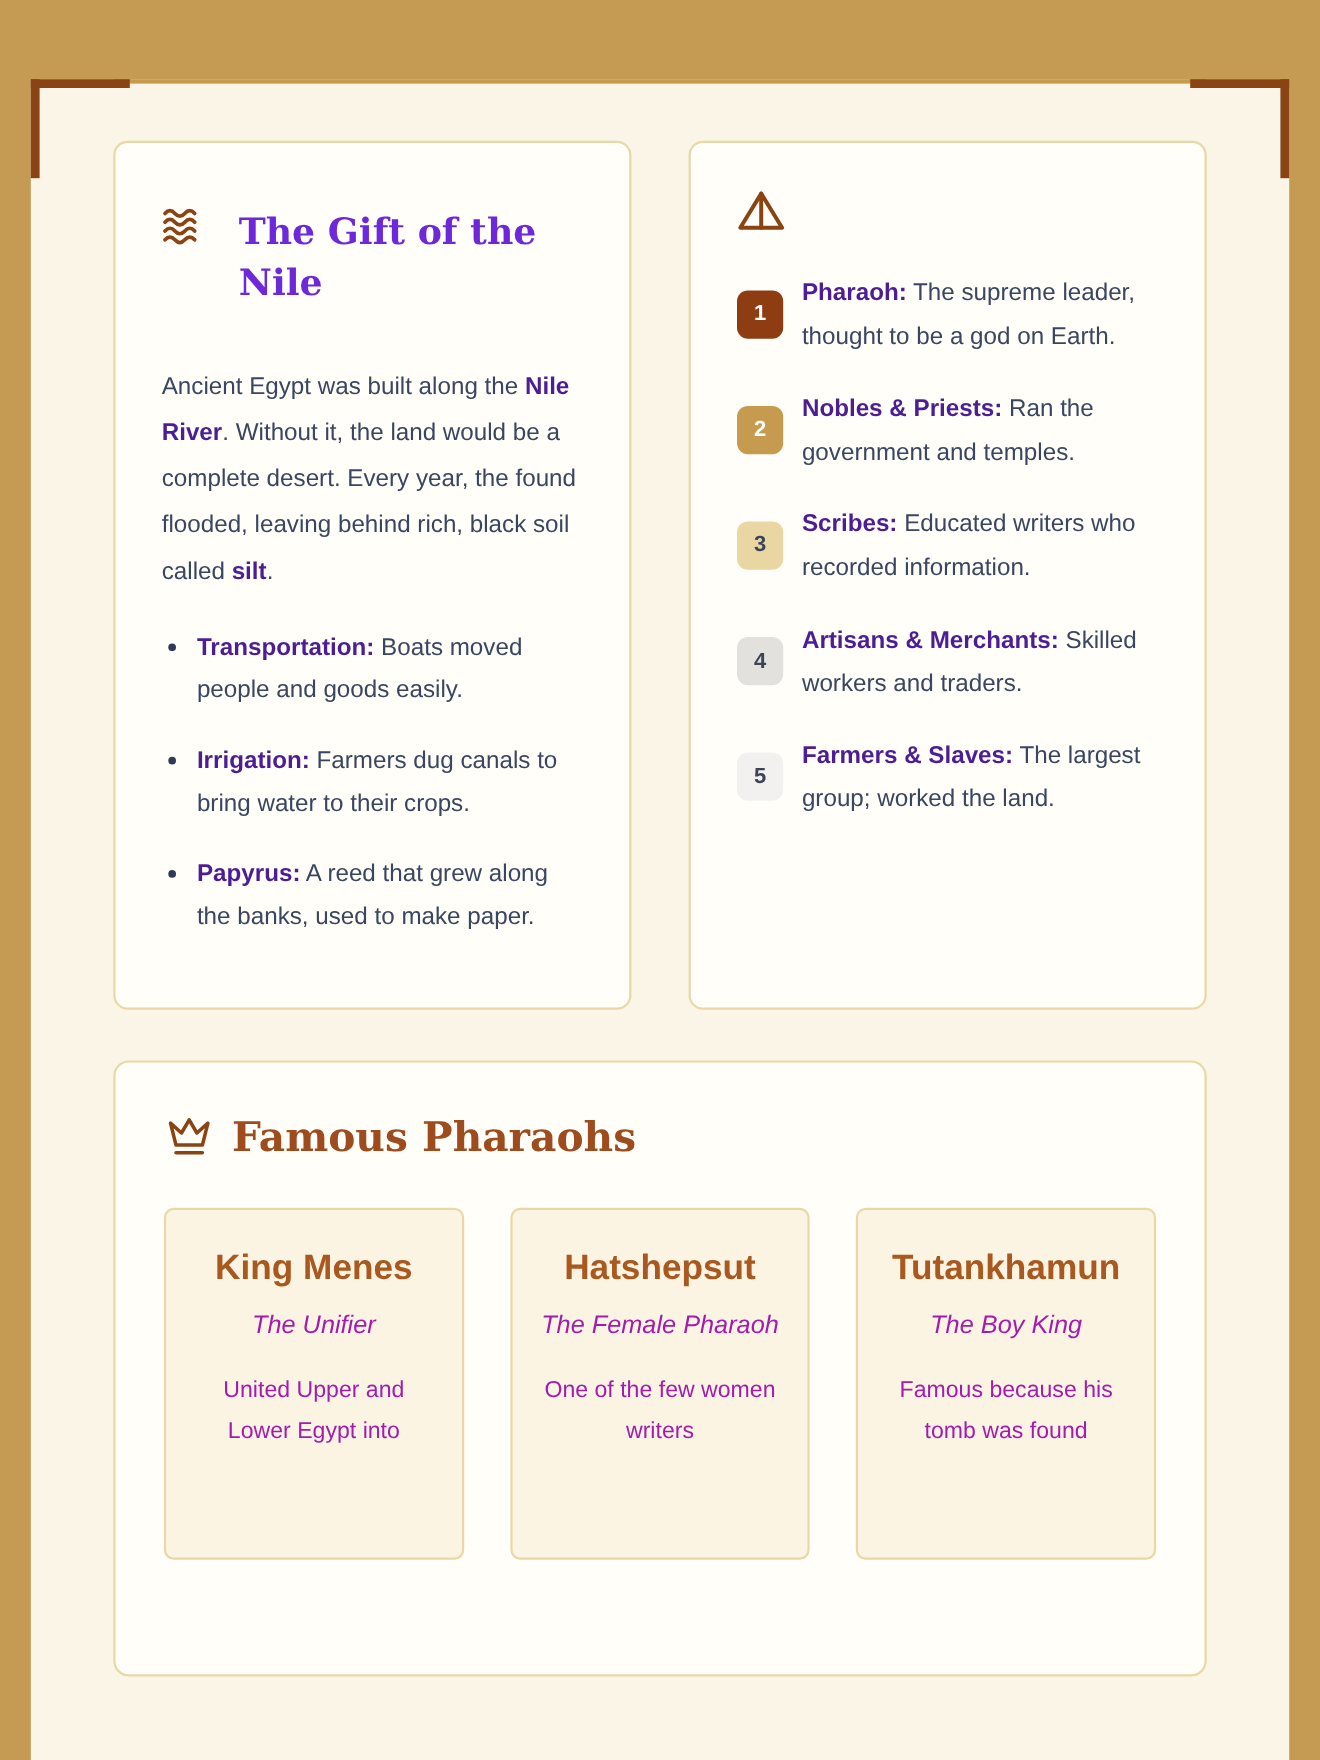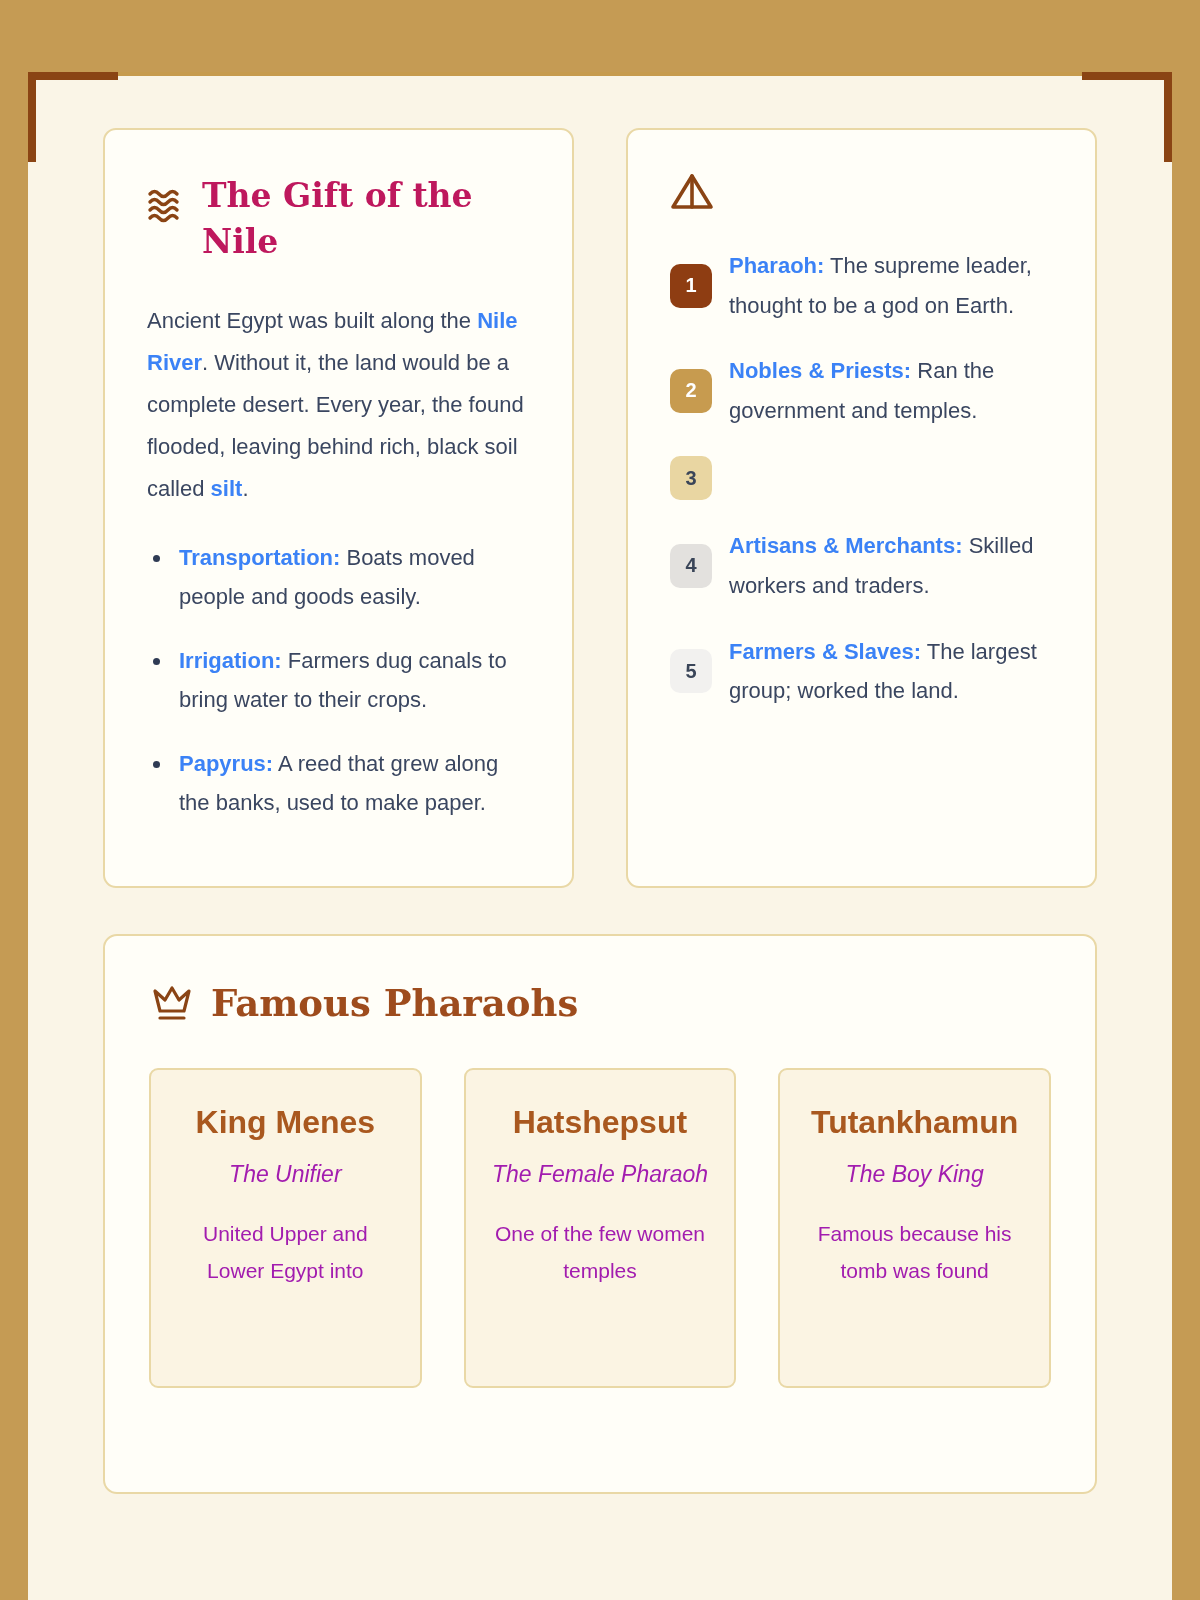--- a/index.html
+++ b/index.html
@@ -64,28 +64,28 @@
     border: 2px solid #E9D8A6;
     border-radius: 13px;
     padding: 42px 42px 38px 42px;
     box-sizing: border-box;
   }
   .card-head { display: flex; align-items: flex-start; gap: 16px; color: #8A4414; }
   .card-head .icon { flex: 0 0 auto; margin-top: 14px; }
   .card-head.single { align-items: center; }
   .card-head.single .icon { margin-top: 0; }
   .card-title {
-    margin: 1px;
+    margin: 16px;
     font-family: "DejaVu Serif", "Liberation Serif", serif;
     font-weight: 700; font-size: 33px; line-height: 1.4;
-    color: #be185d;
+    color: #6d28d9;
   }
   .body-text { color: #3A4660; font-size: 22px; }
   .nile-paragraph { margin: 34px 0 0 0; line-height: 1.9; }
-  .nile-paragraph strong, .bullet-lead, .item-lead { color: #3b82f6; font-weight: 700; }
+  .nile-paragraph strong, .bullet-lead, .item-lead { color: #4c1d95; font-weight: 700; }
   .bullet-list { margin: 30px 0 0 0; padding-left: 26px; }
   .bullet-list li { margin-bottom: 26px; line-height: 1.75; padding-left: 6px; }
   .bullet-list li::marker { color: #2F3B54; }
 
   .social-list { margin-top: 34px; }
   .social-item { display: flex; align-items: center; gap: 17px; margin-bottom: 26px; }
   .num-chip {
     flex: 0 0 auto; width: 42px; height: 44px; border-radius: 10px;
     display: flex; align-items: center; justify-content: center;
     font-weight: 700; font-size: 20px;
@@ -177,20 +177,21 @@
           <div class="social-item">
             <div class="num-chip chip-1">1</div>
             <div class="social-text"><strong class="item-lead">Pharaoh:</strong><span> The supreme leader, thought to be a god on Earth.</span></div>
           </div>
           <div class="social-item">
             <div class="num-chip chip-2">2</div>
             <div class="social-text"><strong class="item-lead">Nobles &amp; Priests:</strong><span> Ran the government and temples.</span></div>
           </div>
           <div class="social-item">
             <div class="num-chip chip-3">3</div>
+            <div class="social-text"><strong class="item-lead">Scribes:</strong><span> Educated writers who recorded information.</span></div>
           </div>
           <div class="social-item">
             <div class="num-chip chip-4">4</div>
             <div class="social-text"><strong class="item-lead">Artisans &amp; Merchants:</strong><span> Skilled workers and traders.</span></div>
           </div>
           <div class="social-item">
             <div class="num-chip chip-5">5</div>
             <div class="social-text"><strong class="item-lead">Farmers &amp; Slaves:</strong><span> The largest group; worked the land.</span></div>
           </div>
         </div>
@@ -209,21 +210,21 @@
       </div>
       <div class="pharaohs-grid">
         <div class="p-card">
           <h3 class="p-name">King Menes</h3>
           <p class="p-epithet">The Unifier</p>
           <p class="p-text">United Upper and Lower Egypt into</p>
         </div>
         <div class="p-card">
           <h3 class="p-name">Hatshepsut</h3>
           <p class="p-epithet">The Female Pharaoh</p>
-          <p class="p-text">One of the few women temples</p>
+          <p class="p-text">One of the few women writers</p>
         </div>
         <div class="p-card">
           <h3 class="p-name">Tutankhamun</h3>
           <p class="p-epithet">The Boy King</p>
           <p class="p-text">Famous because his tomb was found</p>
         </div>
       </div>
     </section>
 
   </div>

